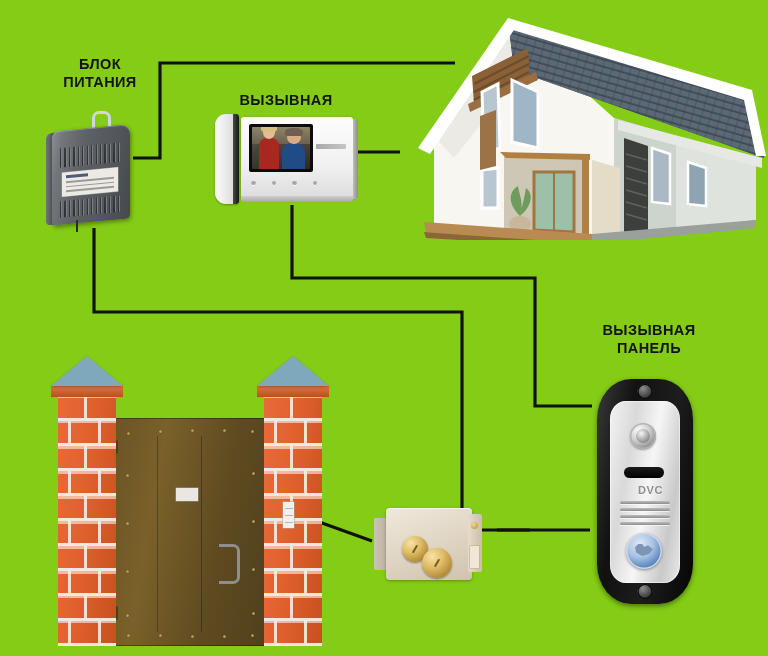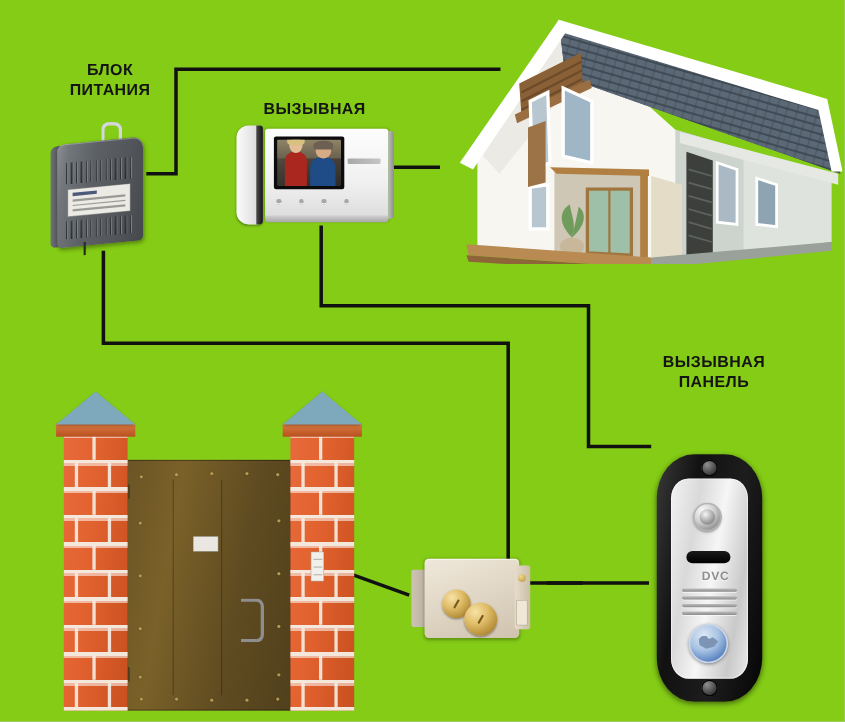--- a/index.html
+++ b/index.html
@@ -168,21 +168,21 @@
   .knob{
     position:absolute;border-radius:50%;
     background:radial-gradient(circle at 34% 28%,#f7e2a6 0%,#e0bd68 38%,#b8903c 72%,#8c6a27 100%);
     box-shadow:0 1px 2px rgba(0,0,0,.42);
   }
   .knob.k1{left:28px;top:32px;width:26px;height:26px;}
   .knob.k2{left:48px;top:44px;width:30px;height:30px;}
   .knob i{position:absolute;left:50%;top:50%;width:2px;height:9px;background:#7a5a1f;transform:translate(-50%,-50%) rotate(30deg);border-radius:1px;}
 
   
-  #panel{position:absolute;left:597px;top:379px;width:96px;height:225px;margin-top:34px;}
+  #panel{position:absolute;left:597px;top:379px;width:96px;height:225px;}
   .cp-frame{
     position:absolute;left:0;top:0;width:96px;height:225px;
     background:linear-gradient(100deg,#3a3a3a 0%,#111 30%,#1d1d1d 62%,#050505 100%);
     border-radius:34px/40px;
     box-shadow:0 2px 5px rgba(0,0,0,.45);
   }
   .cp-inner{
     position:absolute;left:13px;top:22px;width:70px;height:182px;
     background:linear-gradient(100deg,#f3f3f3 0%,#d9d9d9 28%,#f6f6f6 52%,#c9c9c9 80%,#e9e9e9 100%);
     border-radius:16px/18px;

